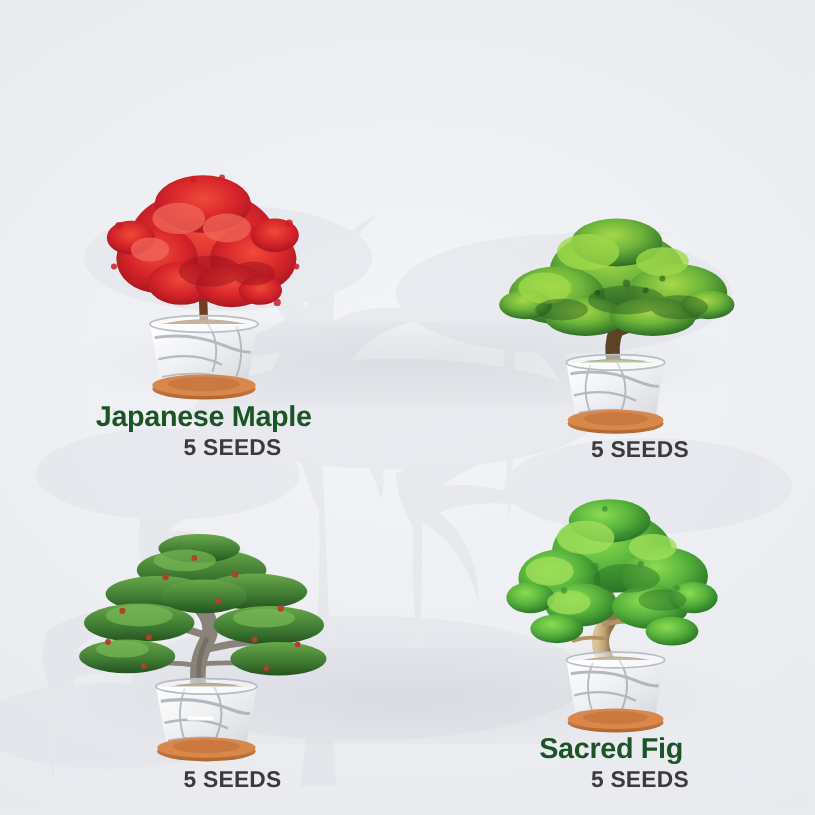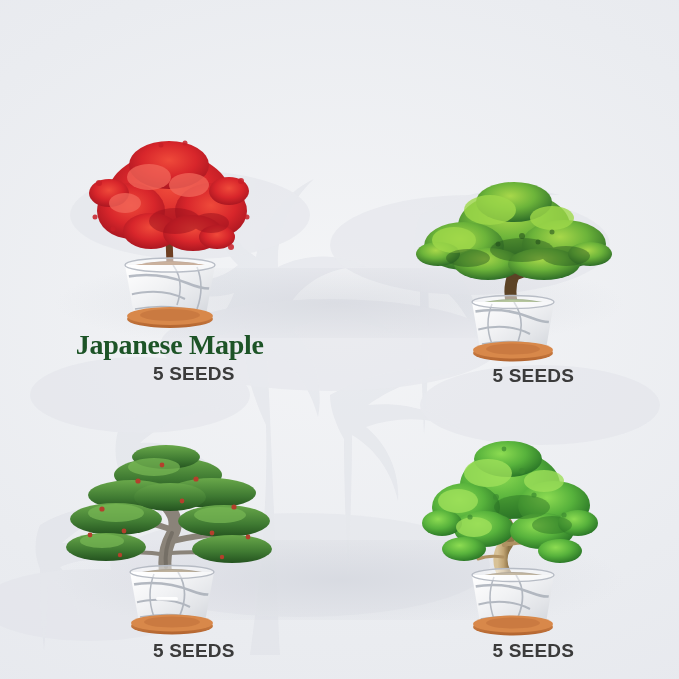--- a/index.html
+++ b/index.html
@@ -52,22 +52,22 @@
   
   .grid{
     position:absolute;left:0;top:104px;width:679px;height:575px;
     display:grid;grid-template-columns:1fr 1fr;grid-template-rows:1fr 1fr;
   }
   .cell{position:relative;display:flex;flex-direction:column;align-items:center;}
   .art{position:relative;width:100%;flex:1 1 auto;display:flex;align-items:flex-end;justify-content:center;}
   .art svg{display:block;}
   .caption{width:100%;text-align:center;padding-bottom:4px;}
   .sp-name{
-    font-family:Liberation Serif, serif;
-    font-weight:700;font-size:28px;color:#1d5427;line-height:1.05;
+    font-family:Liberation Sans, sans-serif;
+    font-weight:700;font-size:24px;color:#1d5427;line-height:1.05;
     letter-spacing:-.3px;white-space:nowrap;
   }
   .sp-qty{
     font-family:"Liberation Sans",sans-serif;
     font-weight:700;font-size:19px;color:#3b3b3b;line-height:1.25;
     letter-spacing:.2px;margin-top:2px;padding-left:48px;
   }
   .cell-tl .caption{padding-bottom:6px;}
   .cell-bl .caption,.cell-br .caption{padding-bottom:16px;}
 </style>
@@ -423,18 +423,19 @@
           </g>
           <ellipse cx="109" cy="138" rx="41" ry="6.5" fill="#ffffff" opacity=".5"></ellipse>
           <ellipse cx="109" cy="138" rx="41" ry="6.5" fill="none" stroke="#b7bcc5" stroke-width="1.4"></ellipse>
 
           <ellipse cx="109" cy="190" rx="40" ry="8.5" fill="url(#sauc)"></ellipse>
           <ellipse cx="109" cy="187" rx="40" ry="8.5" fill="#d8884a"></ellipse>
           <ellipse cx="109" cy="186" rx="27" ry="5.5" fill="#c0703a" opacity=".55"></ellipse>
         </svg>
       </div>
       <div class="caption">
+        <div class="sp-name">Sacred Fig</div>
         <div class="sp-qty">5 SEEDS</div>
       </div>
     </div>
 
   </div>
 </div>
 
 </body></html>

